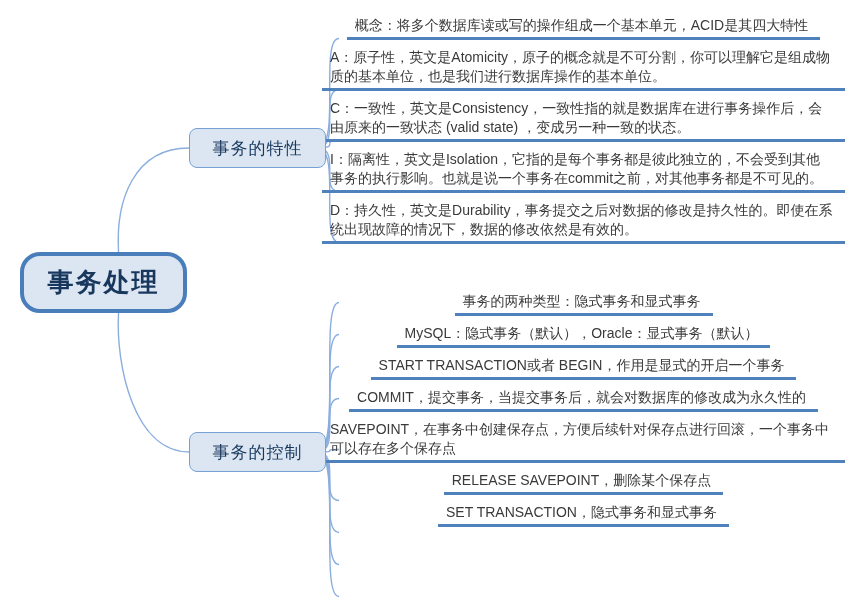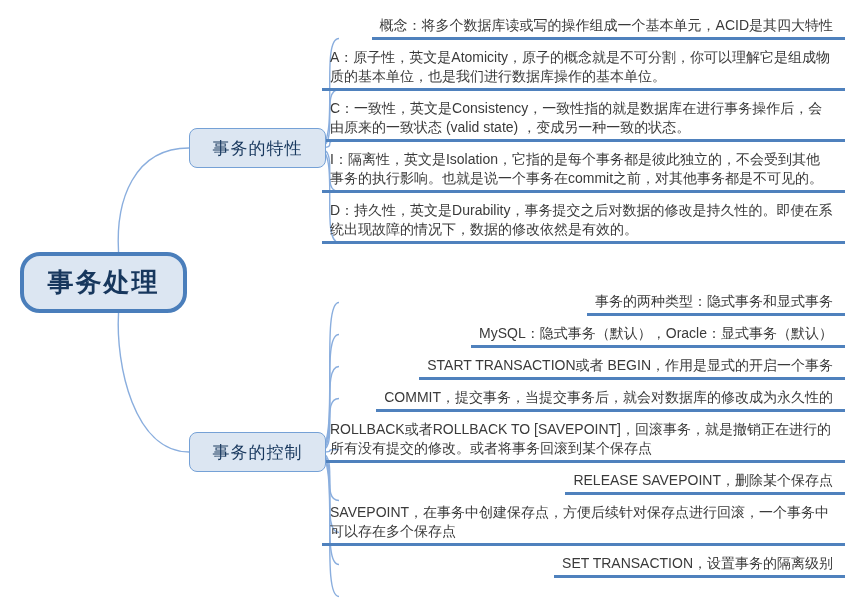--- a/index.html
+++ b/index.html
@@ -30,21 +30,21 @@
     border-radius:8px;
     display:flex;align-items:center;justify-content:center;
     font-size:17px;letter-spacing:1px;
     color:var(--node-text,#17375d);
     z-index:2;cursor:default;
   }
   #branch-0{top:128px;}
   #branch-1{top:432px;}
   .leaves{
     position:absolute;left:322px;width:523px;
-    display:flex;flex-direction:column;align-items:flex-end;gap:8px;
+    display:flex;flex-direction:column;align-items:center;gap:8px;
     z-index:1;
   }
   #leaves-0{top:16px;}
   #leaves-1{top:292px;gap:8px;}
   .leaf{
     box-sizing:border-box;
     max-width:523px;
     font-size:14px;line-height:19px;
     padding:0 12px 2px 8px;
     border-bottom:3px solid var(--underline,#4f81bd);
@@ -98,19 +98,18 @@
       <div class="leaf">A：原子性，英文是Atomicity，原子的概念就是不可分割，你可以理解它是组成物质的基本单位，也是我们进行数据库操作的基本单位。</div>
       <div class="leaf">C：一致性，英文是Consistency，一致性指的就是数据库在进行事务操作后，会由原来的一致状态 (valid state) ，变成另一种一致的状态。</div>
       <div class="leaf">I：隔离性，英文是Isolation，它指的是每个事务都是彼此独立的，不会受到其他事务的执行影响。也就是说一个事务在commit之前，对其他事务都是不可见的。</div>
       <div class="leaf">D：持久性，英文是Durability，事务提交之后对数据的修改是持久性的。即使在系统出现故障的情况下，数据的修改依然是有效的。</div>
     </div>
   <div class="leaves" id="leaves-1">
       <div class="leaf">事务的两种类型：隐式事务和显式事务</div>
       <div class="leaf">MySQL：隐式事务（默认），Oracle：显式事务（默认）</div>
       <div class="leaf">START TRANSACTION或者 BEGIN，作用是显式的开启一个事务</div>
       <div class="leaf">COMMIT，提交事务，当提交事务后，就会对数据库的修改成为永久性的</div>
-      <div class="leaf">ROLLBACK或者ROLLBACK TO [SAVEPOINT]，回滚事务，就是撤销正在进行的所有没有提交的修改。或者将事务回滚到某个保存点</div>
+      <div class="leaf">SAVEPOINT，在事务中创建保存点，方便后续针对保存点进行回滚，一个事务中可以存在多个保存点</div>
       <div class="leaf">RELEASE SAVEPOINT，删除某个保存点</div>
-      <div class="leaf">SAVEPOINT，在事务中创建保存点，方便后续针对保存点进行回滚，一个事务中可以存在多个保存点</div>
-      <div class="leaf">SET TRANSACTION，设置事务的隔离级别</div>
+      <div class="leaf">SET TRANSACTION，隐式事务和显式事务</div>
     </div>
 
 </div>
 
 </body></html>

